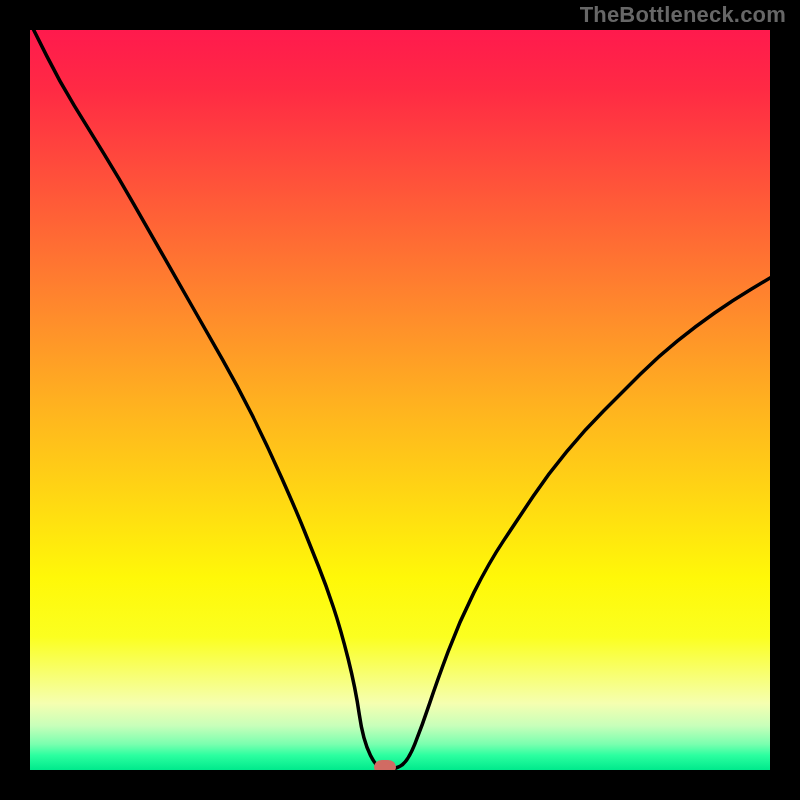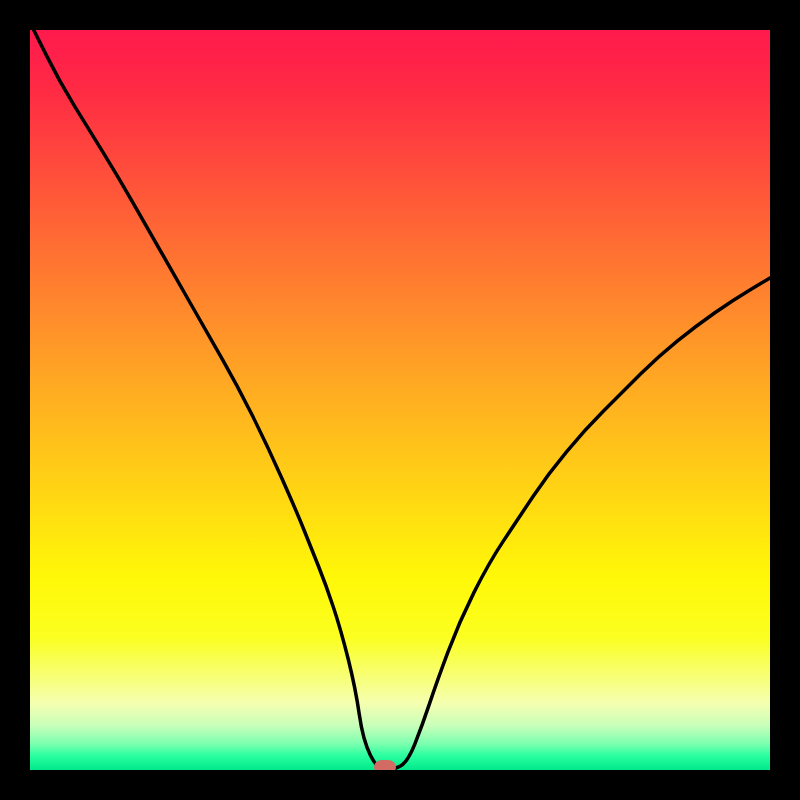--- a/index.html
+++ b/index.html
@@ -71,20 +71,21 @@
     border-radius: 8px / 7px;
     z-index: 3;
     transform: translate(-50%, -50%);
   }
 </style>
 </head>
 <body>
 
 <div class="frame">
 
+  <div class="watermark">TheBottleneck.com</div>
 
   <div class="plot-area">
     <div class="gradient"></div>
 
     <svg class="curve" viewBox="0 0 740 740" preserveAspectRatio="none">
       <path id="curve-path" fill="none" stroke="#000" stroke-width="3.5" stroke-linejoin="round" stroke-linecap="round" d="M 3.7 0.0 Q 3.7 0.0 16.7 25.9 Q 29.6 51.8 44.4 75.8 Q 59.2 99.9 74.0 123.9 Q 88.8 148.0 103.6 173.9 Q 118.4 199.8 133.2 225.7 Q 148.0 251.6 162.8 277.5 Q 177.6 303.4 192.4 329.3 Q 207.2 355.2 222.0 384.8 Q 236.8 414.4 251.6 447.7 Q 266.4 481.0 273.8 499.5 Q 281.2 518.0 288.6 536.5 Q 296.0 555.0 303.4 577.2 Q 310.8 599.4 318.2 629.0 Q 325.6 658.6 329.3 684.5 Q 333.0 710.4 340.4 725.2 Q 347.8 740.0 355.2 740.0 Q 362.6 740.0 370.0 736.3 Q 377.4 732.6 384.8 714.1 Q 392.2 695.6 399.6 673.4 Q 407.0 651.2 418.1 621.6 Q 429.2 592.0 444.0 562.4 Q 458.8 532.8 473.6 510.6 Q 488.4 488.4 503.2 466.2 Q 518.0 444.0 536.5 421.8 Q 555.0 399.6 573.5 381.1 Q 592.0 362.6 610.5 344.1 Q 629.0 325.6 647.5 310.8 Q 666.0 296.0 684.5 283.0 Q 703.0 270.1 721.5 259.0 T 740.0 247.9"></path>
     </svg>
 
     <div class="marker" id="opt-marker" style="left: 355.2px; top: 737px;"></div>
   </div>

